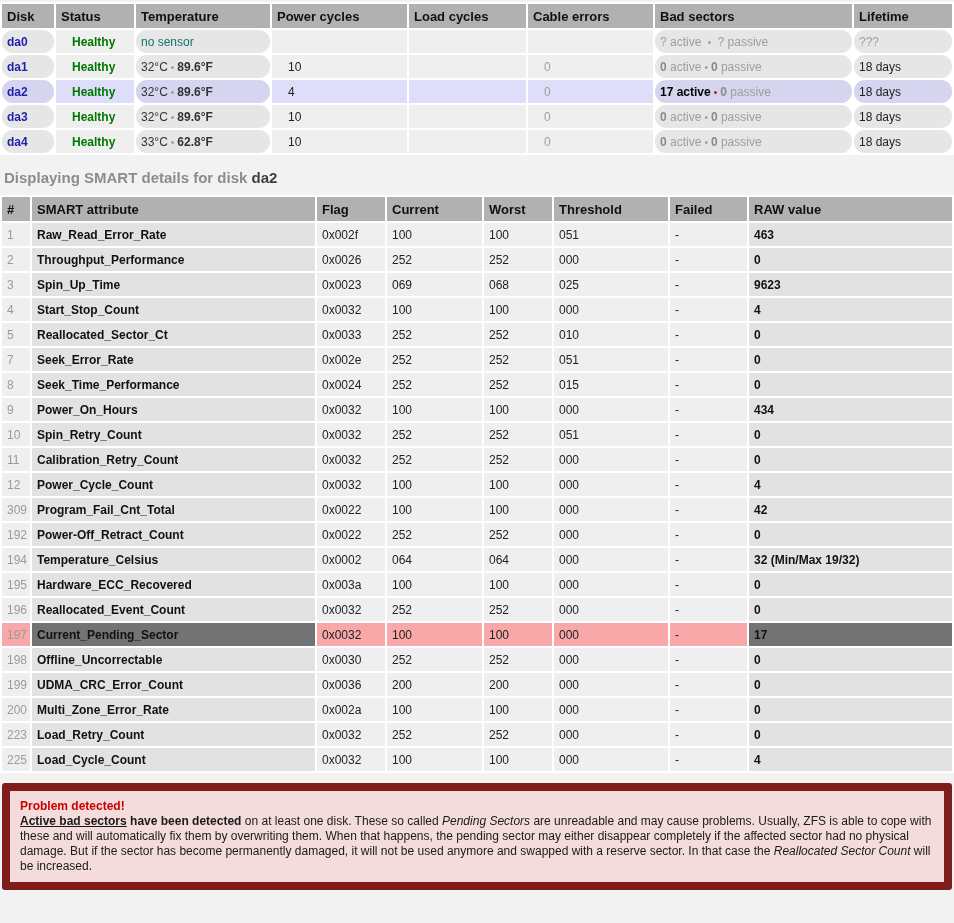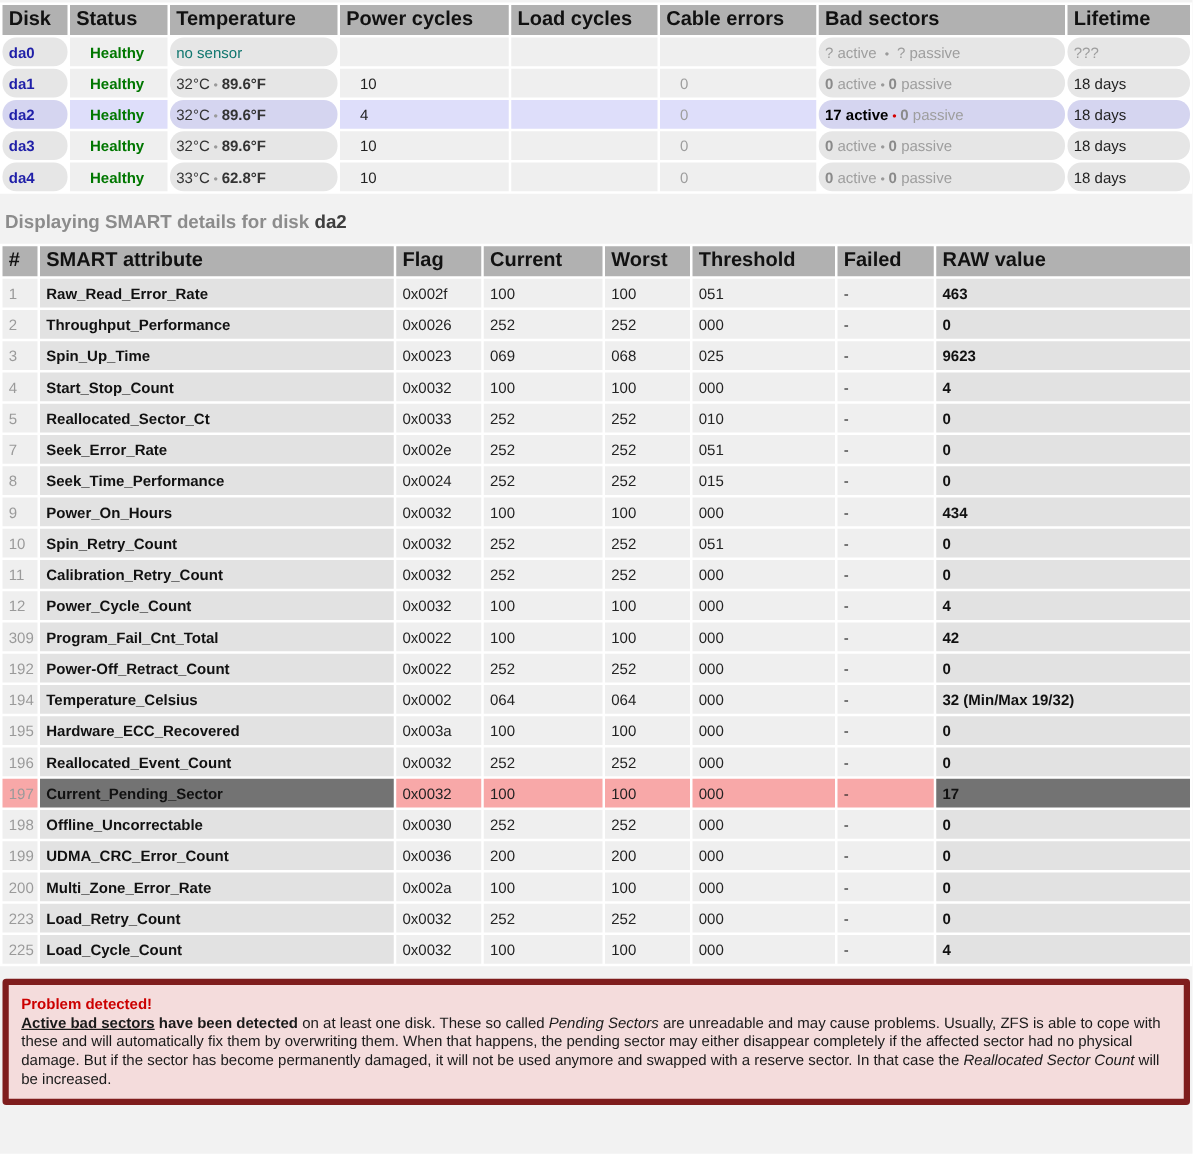--- a/index.html
+++ b/index.html
@@ -6,21 +6,21 @@
   html,body { margin:0; padding:0; }
   body {
     width:954px; height:923px; overflow:hidden;
     background:#f2f2f2;
     font-family:"Liberation Sans", sans-serif;
     font-size:12px; color:#222;
   }
   table { border-collapse:separate; border-spacing:2px; table-layout:fixed; width:954px; background:#fff; }
   th {
     background:#b1b1b1; color:#111; font-weight:bold; text-align:left;
-    height:24px; padding:0 5px; font-size:16px; white-space:nowrap; overflow:hidden;
+    height:24px; padding:0 5px; font-size:13px; white-space:nowrap; overflow:hidden;
   }
   td {
     height:23px; padding:0 5px; white-space:nowrap; overflow:hidden;
     vertical-align:middle; font-size:12px;
   }
   
   .t-disk td.c-dark  { background:#e6e6e6;border-radius:11px; }
   .t-disk td.c-light { background:#efefef;padding-left:16px; }
   .t-disk tr.hl td.c-dark  { background:#d5d5f0; }
   .t-disk tr.hl td.c-light { background:#dedefa; }
@@ -46,21 +46,21 @@
   .attr      { color:#111; font-weight:bold; }
   .rawv      { color:#111; font-weight:bold; }
 
   .heading {
     margin:14px 0 9px 4px; font-size:15px; font-weight:bold; color:#8c8c8c;
   }
   .heading .disk-sel { color:#3f3f3f; }
 
   .warnbox {
     margin:10px 2px 0 2px; width:950px;
-    background:#f4dcdc; border:5px solid #7f1d1d; border-radius:3px;
+    background:#f4dcdc; border:8px solid #7f1d1d; border-radius:3px;
     padding:8px 10px; color:#1a1a1a; line-height:15px; font-size:12px;
   }
   .warn-title { color:#cc0000; font-weight:bold; }
   .warnbox .bu { font-weight:bold; text-decoration:underline; }
   .warnbox .b  { font-weight:bold; }
   .warnbox .i  { font-style:italic; }
 </style>
 </head>
 <body>
 

